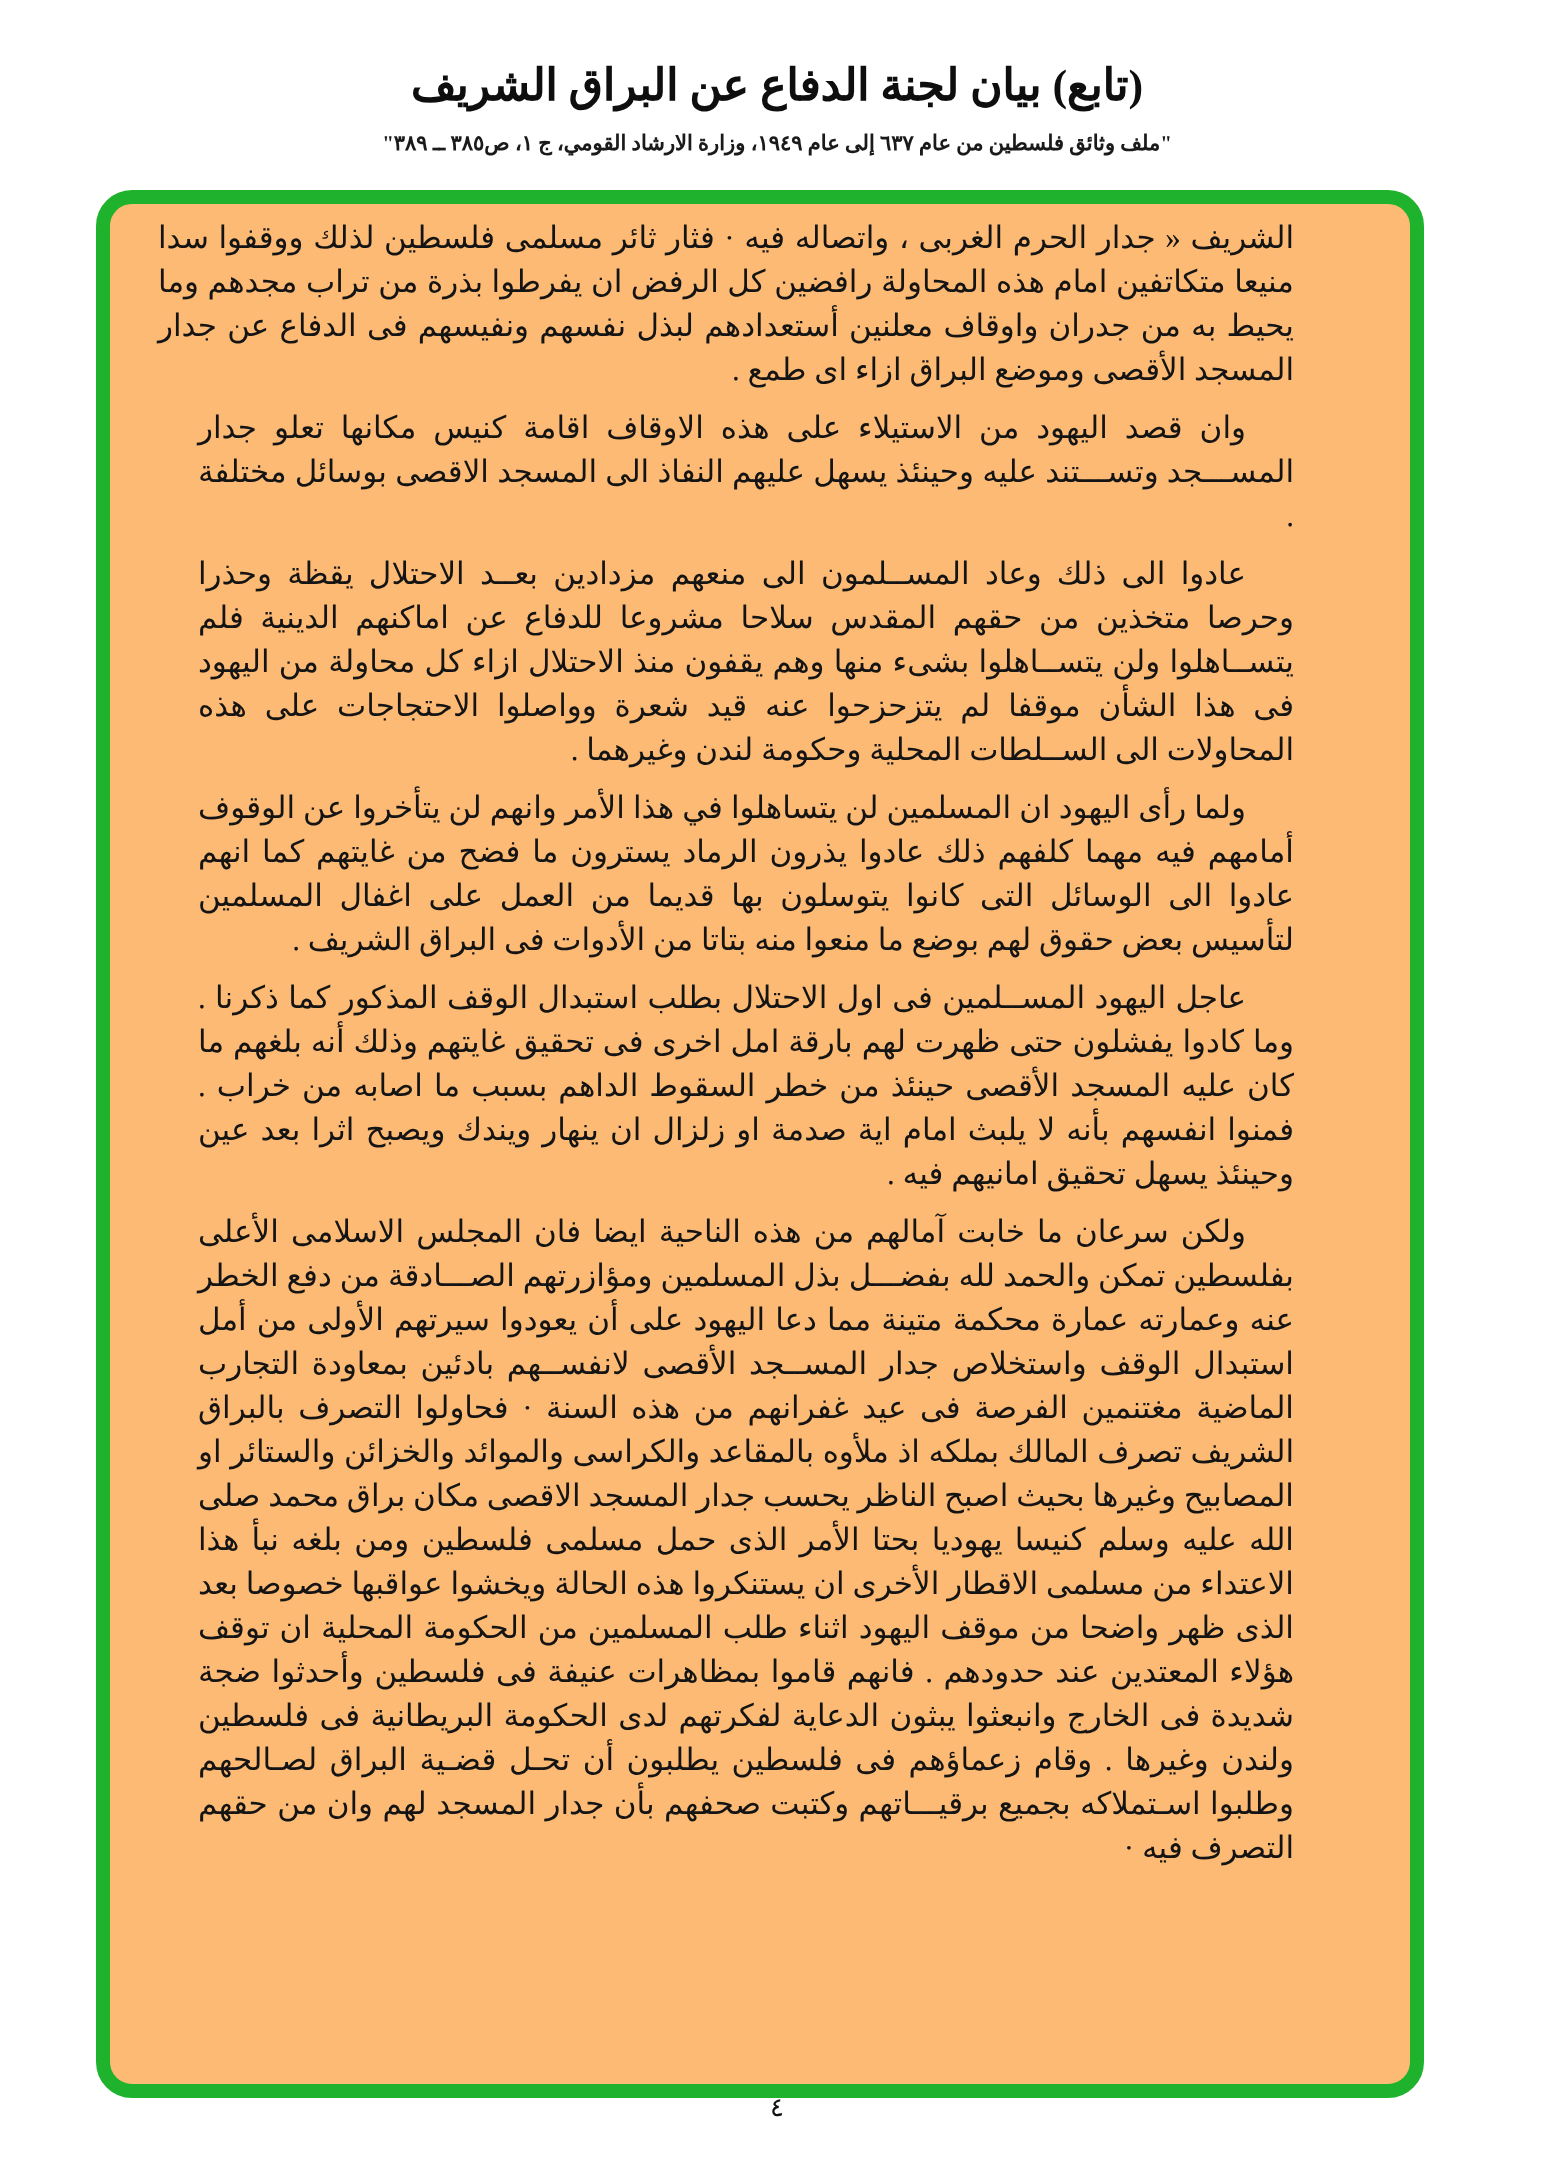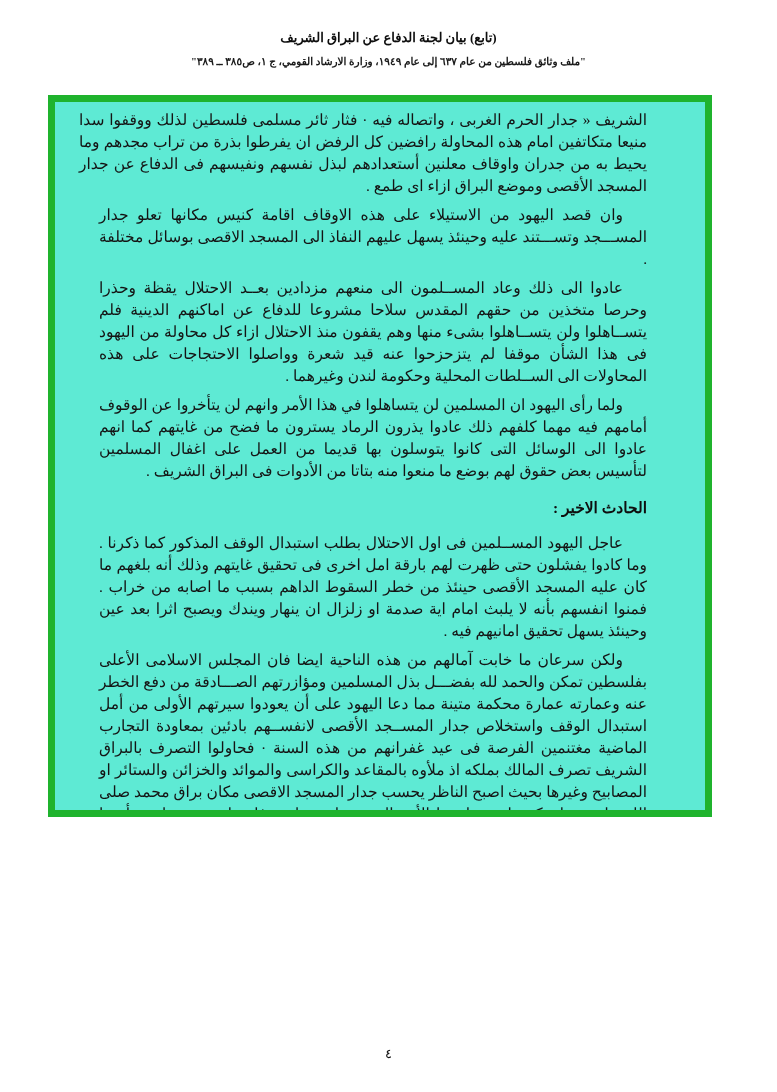--- a/index.html
+++ b/index.html
@@ -11,39 +11,39 @@
     position: relative;
     overflow: hidden;
   }
   .doc-header {
     position: absolute;
     top: 30px; left: 0; right: 0;
     text-align: center;
     direction: rtl;
   }
   .doc-title {
-    font-size: 13px;
+    font-size: 22px;
     font-weight: bold;
     color: #0e0e0e;
   }
   .doc-source {
     margin-top: 9px;
     font-size: 10.5px;
     font-weight: bold;
     color: #1a1a1a;
     letter-spacing: 0.2px;
   }
   .content-frame {
     position: absolute;
     left: 48px; top: 95px;
-    width: 664px; height: 722px;
+    width: 664px; height: 954px;
     border: 7px solid #1fb32d;
-    border-radius: 0;
+    border-radius: 18px;
     overflow: hidden;
-    background: #5eead4;
+    background: #fdba74;
   }
   .content-inner {
     position: absolute;
     top: 7px; right: 58px; left: 24px;
     direction: rtl;
   }
   .body-text p {
     font-size: 15.5px;
     line-height: 22px;
     text-align: justify;
@@ -75,19 +75,18 @@
   <div class="doc-title">(تابع) بيان لجنة الدفاع عن البراق الشريف</div>
   <div class="doc-source">"ملف وثائق فلسطين من عام ٦٣٧ إلى عام ١٩٤٩، وزارة الارشاد القومي، ج ١، ص٣٨٥ ــ ٣٨٩"</div>
 </div>
 
 <div class="content-frame">
   <div class="content-inner body-text">
     <p>الشريف « جدار الحرم الغربى ، واتصاله فيه · فثار ثائر مسلمى فلسطين لذلك ووقفوا سدا منيعا متكاتفين امام هذه المحاولة رافضين كل الرفض ان يفرطوا بذرة من تراب مجدهم وما يحيط به من جدران واوقاف معلنين أستعدادهم لبذل نفسهم ونفيسهم فى الدفاع عن جدار المسجد الأقصى وموضع البراق ازاء اى طمع .</p>
     <p class="indent">وان قصد اليهود من الاستيلاء على هذه الاوقاف اقامة كنيس مكانها تعلو جدار المســـجد وتســـتند عليه وحينئذ يسهل عليهم النفاذ الى المسجد الاقصى بوسائل مختلفة .</p>
     <p class="indent">عادوا الى ذلك وعاد المســلمون الى منعهم مزدادين بعــد الاحتلال يقظة وحذرا وحرصا متخذين من حقهم المقدس سلاحا مشروعا للدفاع عن اماكنهم الدينية فلم يتســاهلوا ولن يتســاهلوا بشىء منها وهم يقفون منذ الاحتلال ازاء كل محاولة من اليهود فى هذا الشأن موقفا لم يتزحزحوا عنه قيد شعرة وواصلوا الاحتجاجات على هذه المحاولات الى الســلطات المحلية وحكومة لندن وغيرهما .</p>
     <p class="indent">ولما رأى اليهود ان المسلمين لن يتساهلوا في هذا الأمر وانهم لن يتأخروا عن الوقوف أمامهم فيه مهما كلفهم ذلك عادوا يذرون الرماد يسترون ما فضح من غايتهم كما انهم عادوا الى الوسائل التى كانوا يتوسلون بها قديما من العمل على اغفال المسلمين لتأسيس بعض حقوق لهم بوضع ما منعوا منه بتاتا من الأدوات فى البراق الشريف .</p>
-    <div class="section-heading">الحادث الاخير :</div>
     <p class="indent">عاجل اليهود المســلمين فى اول الاحتلال بطلب استبدال الوقف المذكور كما ذكرنا . وما كادوا يفشلون حتى ظهرت لهم بارقة امل اخرى فى تحقيق غايتهم وذلك أنه بلغهم ما كان عليه المسجد الأقصى حينئذ من خطر السقوط الداهم بسبب ما اصابه من خراب . فمنوا انفسهم بأنه لا يلبث امام اية صدمة او زلزال ان ينهار ويندك ويصبح اثرا بعد عين وحينئذ يسهل تحقيق امانيهم فيه .</p>
     <p class="indent">ولكن سرعان ما خابت آمالهم من هذه الناحية ايضا فان المجلس الاسلامى الأعلى بفلسطين تمكن والحمد لله بفضـــل بذل المسلمين ومؤازرتهم الصـــادقة من دفع الخطر عنه وعمارته عمارة محكمة متينة مما دعا اليهود على أن يعودوا سيرتهم الأولى من أمل استبدال الوقف واستخلاص جدار المســجد الأقصى لانفســهم بادئين بمعاودة التجارب الماضية مغتنمين الفرصة فى عيد غفرانهم من هذه السنة · فحاولوا التصرف بالبراق الشريف تصرف المالك بملكه اذ ملأوه بالمقاعد والكراسى والموائد والخزائن والستائر او المصابيح وغيرها بحيث اصبح الناظر يحسب جدار المسجد الاقصى مكان براق محمد صلى الله عليه وسلم كنيسا يهوديا بحتا الأمر الذى حمل مسلمى فلسطين ومن بلغه نبأ هذا الاعتداء من مسلمى الاقطار الأخرى ان يستنكروا هذه الحالة ويخشوا عواقبها خصوصا بعد الذى ظهر واضحا من موقف اليهود اثناء طلب المسلمين من الحكومة المحلية ان توقف هؤلاء المعتدين عند حدودهم . فانهم قاموا بمظاهرات عنيفة فى فلسطين وأحدثوا ضجة شديدة فى الخارج وانبعثوا يبثون الدعاية لفكرتهم لدى الحكومة البريطانية فى فلسطين ولندن وغيرها . وقام زعماؤهم فى فلسطين يطلبون أن تحـل قضـية البراق لصـالحهم وطلبوا اسـتملاكه بجميع برقيـــاتهم وكتبت صحفهم بأن جدار المسجد لهم وان من حقهم التصرف فيه ·</p>
   </div>
 </div>
 
 <div class="page-number">٤</div>
 
 </body></html>

